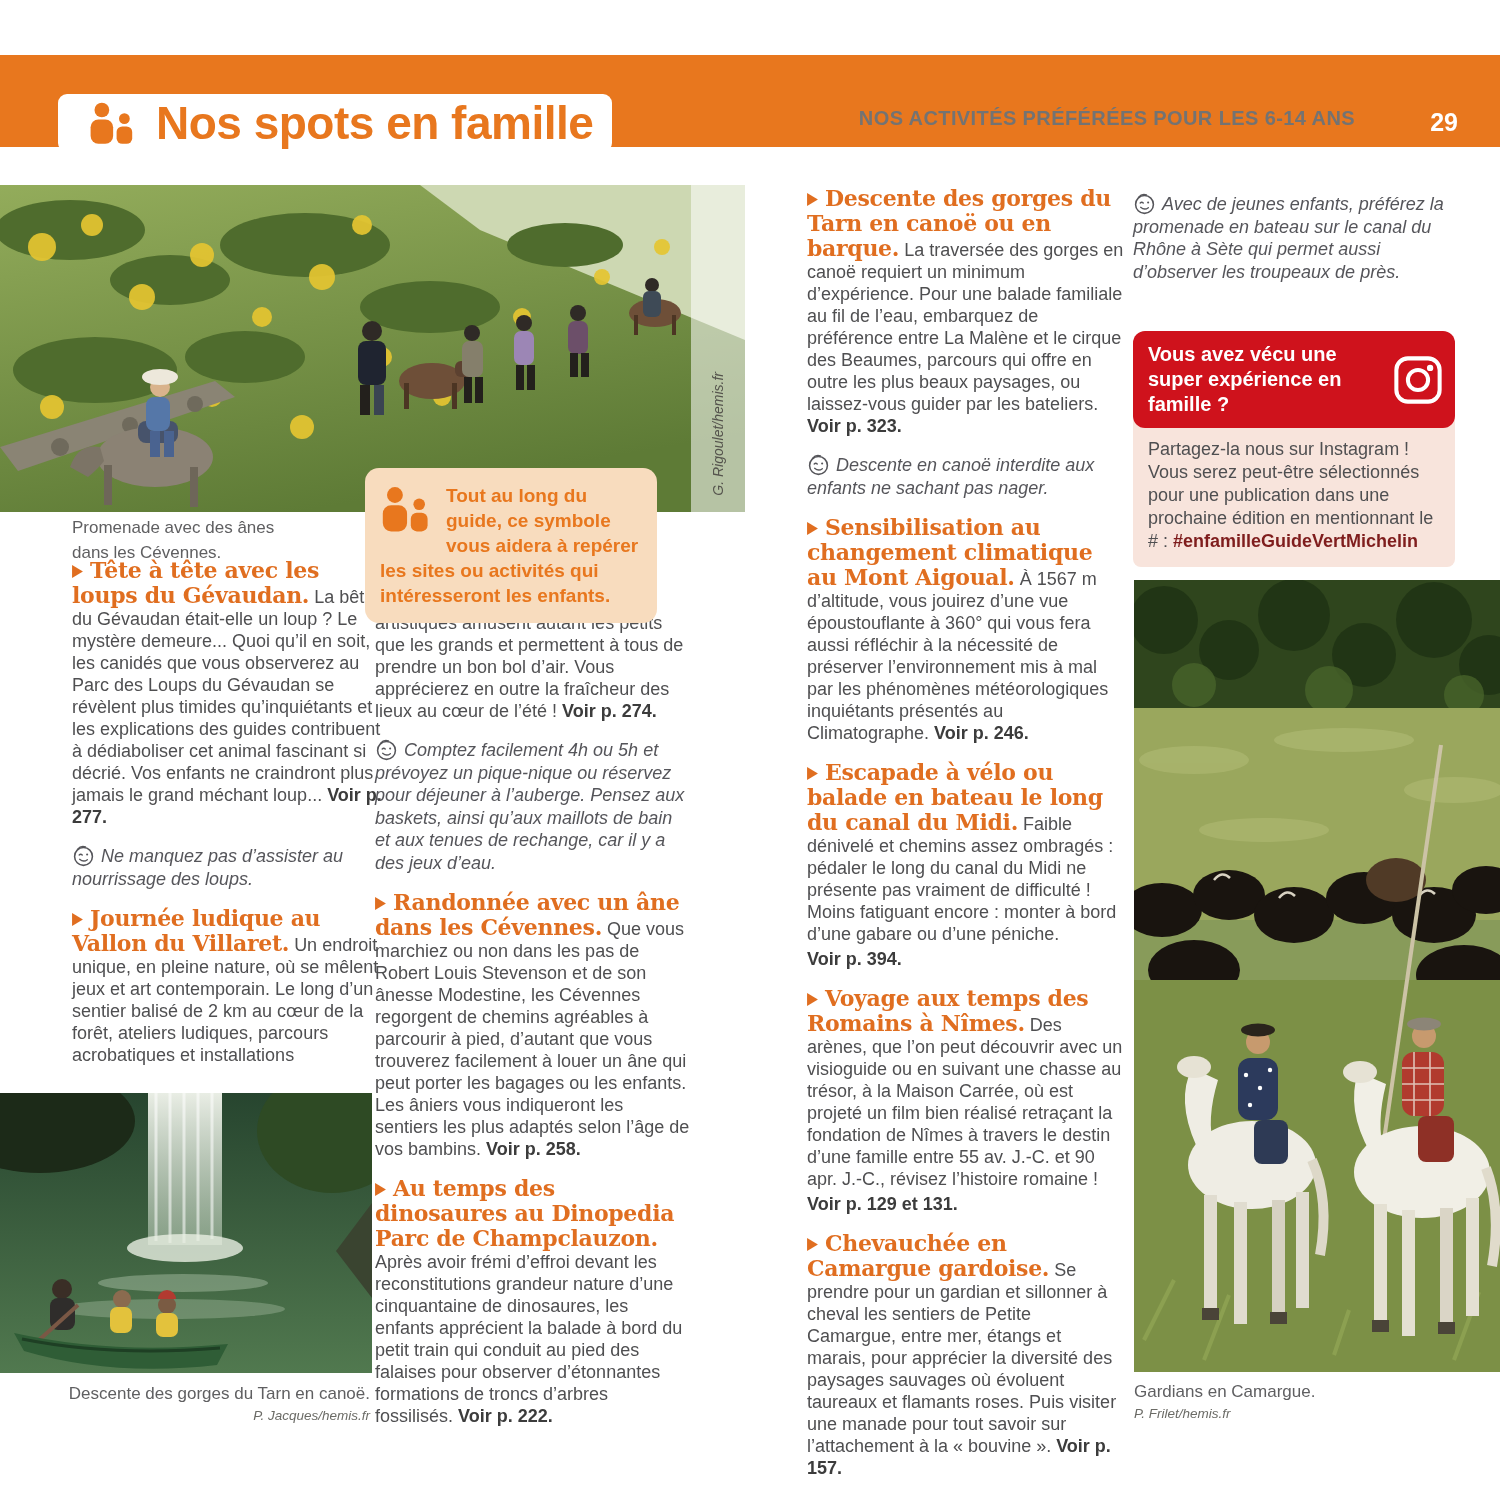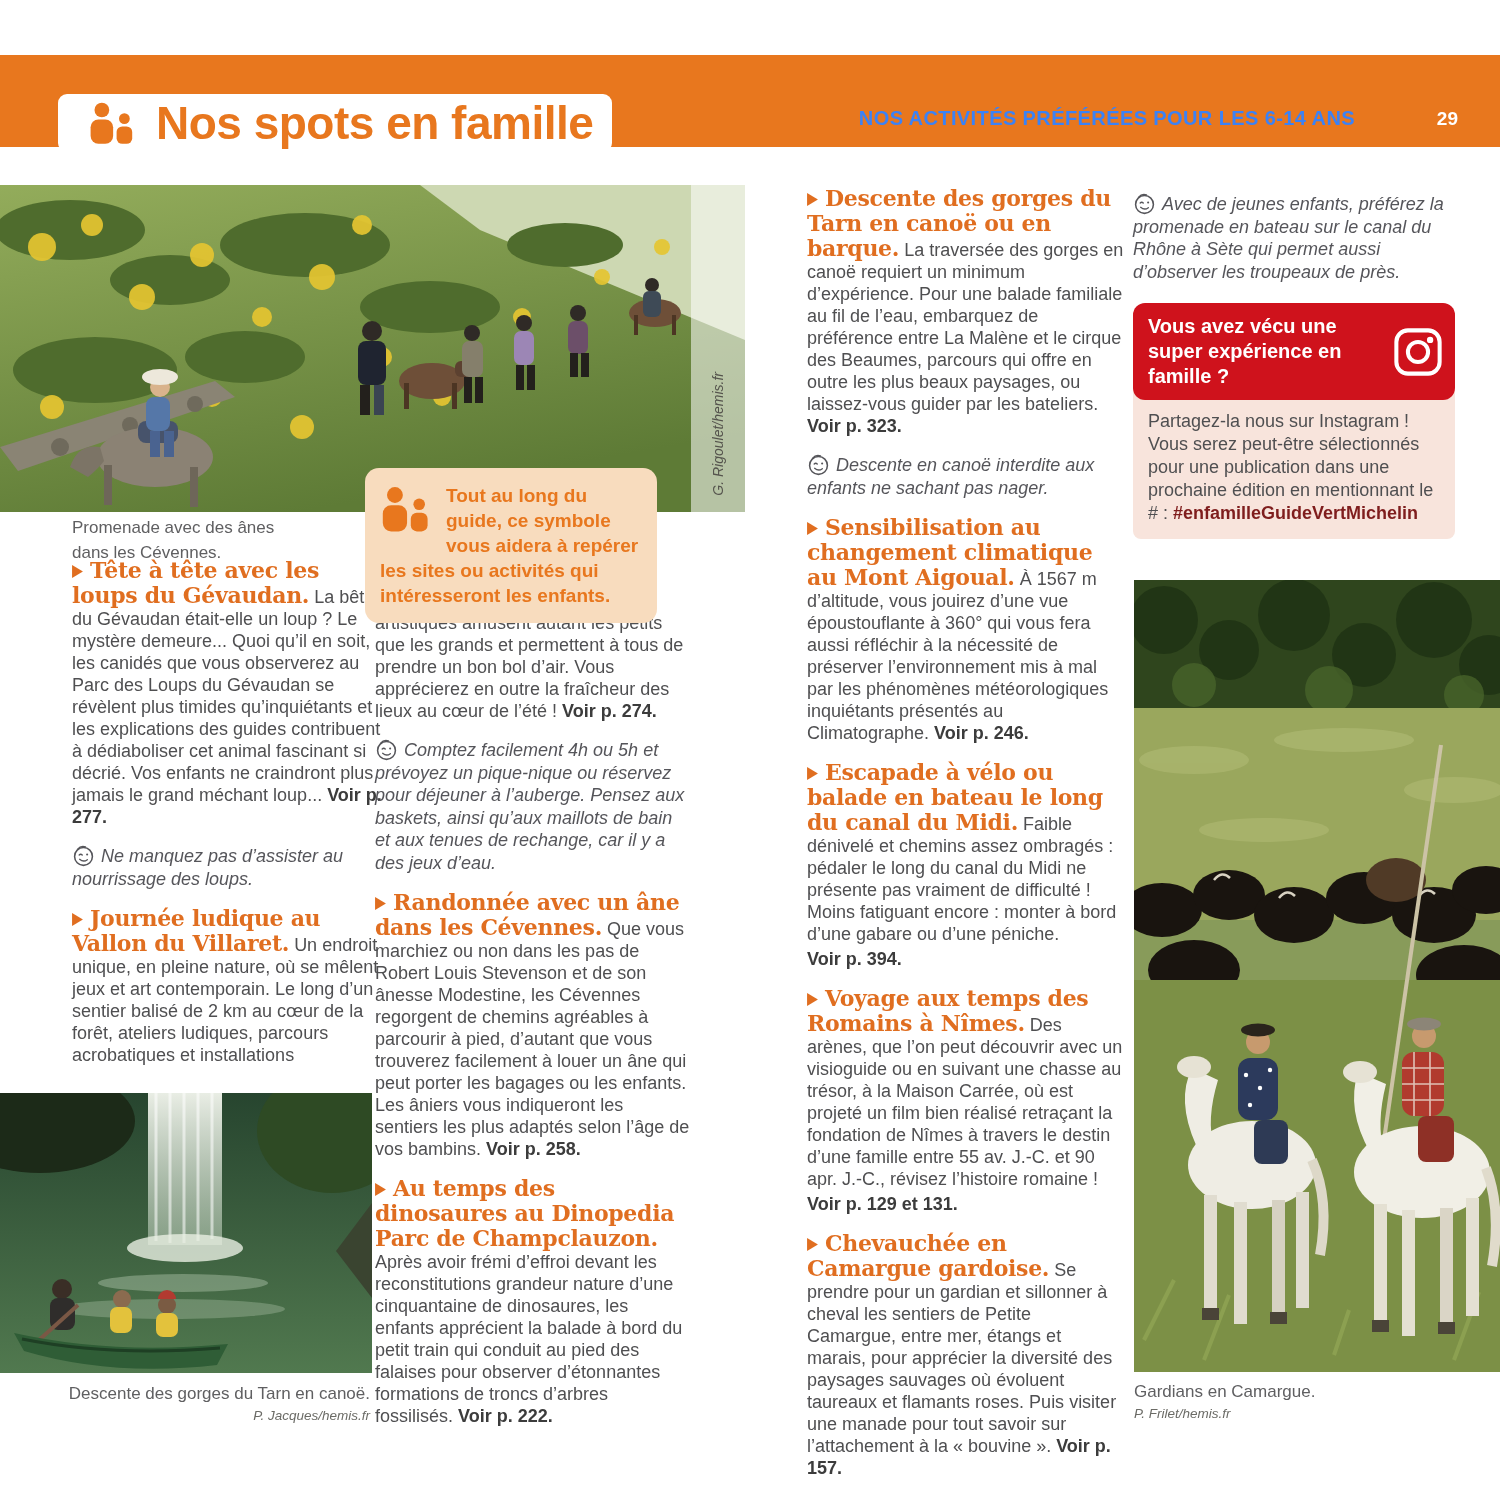--- a/index.html
+++ b/index.html
@@ -6,24 +6,24 @@
   .page{position:relative;width:1500px;height:1500px;background:#fff;
         font-family:"Liberation Sans",sans-serif;overflow:hidden;}
 
   
   .bar{position:absolute;left:0;top:55px;width:1500px;height:92px;background:#E8771E;}
   .titlebox{position:absolute;left:58px;top:94px;width:554px;height:58px;background:#fff;
             border-radius:9px;display:flex;align-items:center;padding-left:30px;
             box-sizing:border-box;z-index:3;}
   .title{color:#E8771E;font-weight:bold;font-size:46px;letter-spacing:-0.5px;
          margin-left:16px;white-space:nowrap;}
-  .kicker{position:absolute;top:107px;right:145px;color:#3b82f6;font-weight:bold;
+  .kicker{position:absolute;top:107px;right:145px;color:#737373;font-weight:bold;
           font-size:20px;letter-spacing:0.4px;z-index:2;}
   .pagenum{position:absolute;top:108px;right:42px;color:#fff;font-weight:bold;
-           font-size:19px;z-index:2;}
+           font-size:25px;z-index:2;}
 
   
   .photo{position:absolute;overflow:hidden;background:#889b5a;}
   #hike{left:0;top:185px;width:745px;height:327px;}
   #canoe{left:0;top:1093px;width:372px;height:280px;}
   #camargue{left:1134px;top:580px;width:366px;height:792px;}
   .photo svg{display:block;}
   .credit-v{position:absolute;right:0;top:0;width:54px;height:100%;
             background:rgba(255,255,255,0.55);display:flex;align-items:flex-end;
             justify-content:center;padding-bottom:16px;box-sizing:border-box;}
@@ -55,21 +55,21 @@
   .tri{display:inline-block;width:11px;height:13px;margin-right:7px;}
   .see{font-weight:bold;color:#3C3C3C;}
   .see-block{display:block;font-weight:bold;color:#3C3C3C;margin-top:3px;}
   .tip{margin:2px 0 16px 0;font-size:18px;line-height:22.5px;color:#55555A;font-style:italic;}
   .smiley{display:inline-block;width:23px;height:23px;vertical-align:-5px;margin-right:6px;}
 
   
   .insta{position:absolute;left:1133px;top:303px;width:322px;z-index:2;}
   .insta-head{background:#CF121C;border-radius:12px;padding:11px 12px 11px 15px;
               display:flex;align-items:center;gap:12px;position:relative;z-index:2;
-              box-sizing:border-box;}
+              box-sizing:border-box;margin-top:28px;}
   .insta-title{color:#fff;font-weight:bold;font-size:20px;line-height:25px;flex:1;}
   .ig-icon{width:50px;height:50px;flex:0 0 auto;}
   .insta-body{background:#F8E4DC;margin-top:-10px;padding:20px 14px 14px 15px;
               border-radius:0 0 8px 8px;font-size:18px;line-height:23px;color:#4F4F51;
               position:relative;z-index:1;}
   .hashtag{color:#7f1d1d;font-weight:bold;}
 </style>
 </head>
 <body>
 

